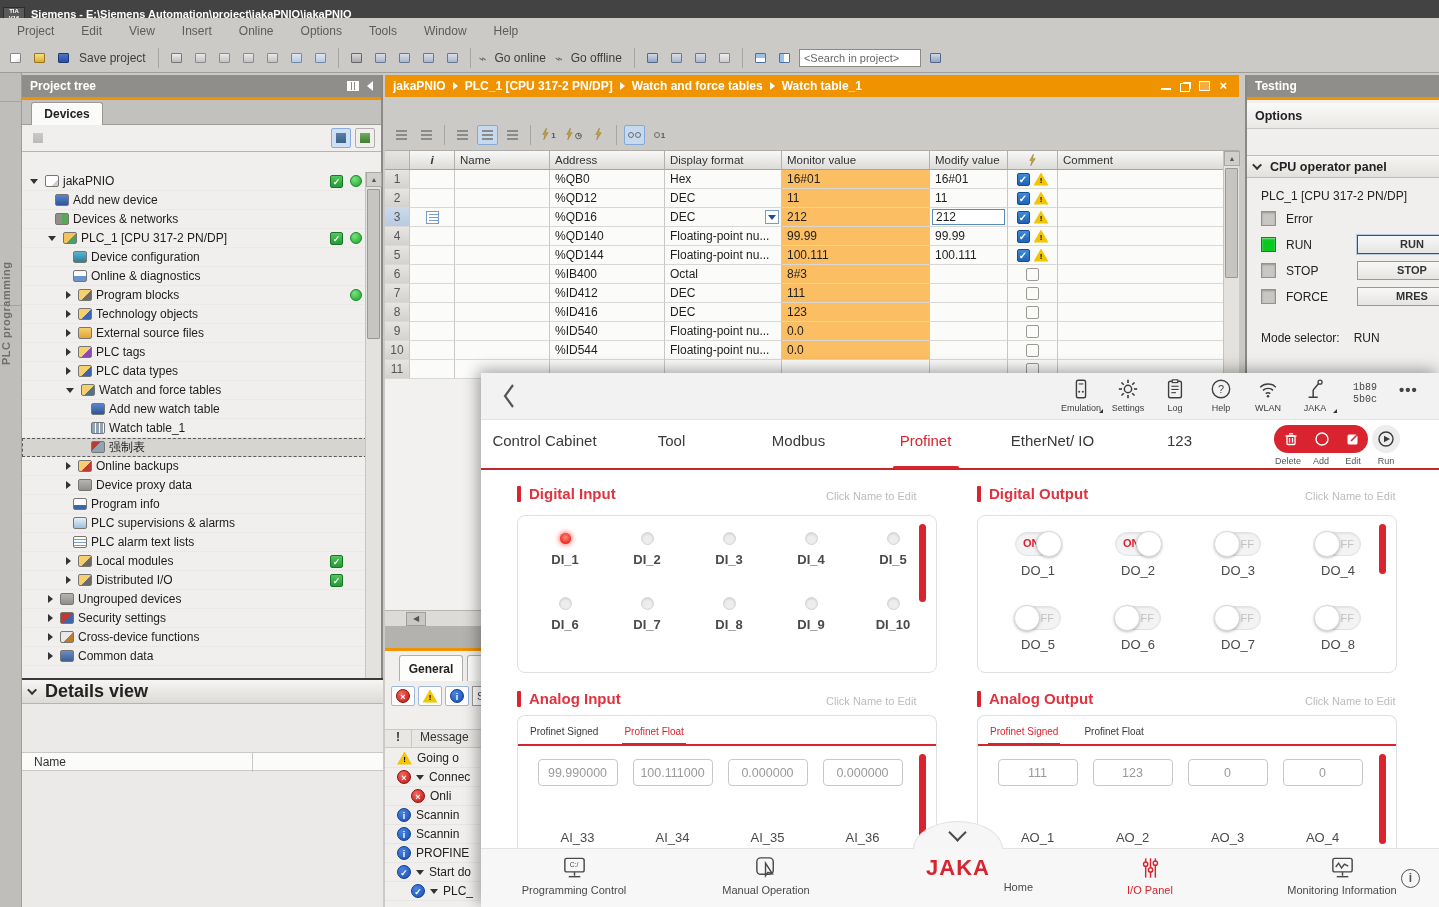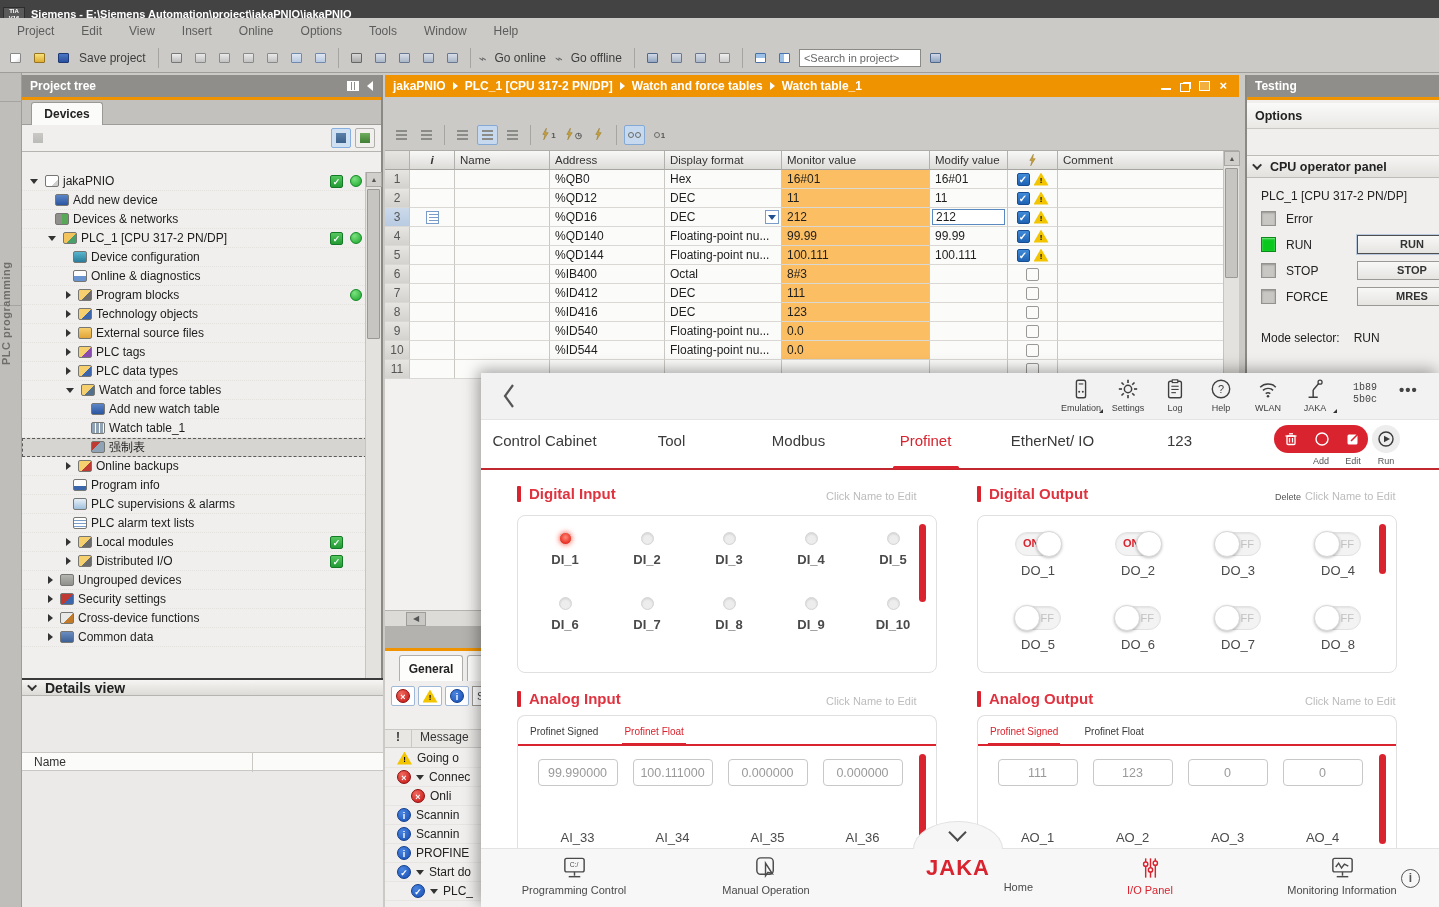--- a/index.html
+++ b/index.html
@@ -78,21 +78,21 @@
   .g-list { background:repeating-linear-gradient(#fff 0 2px,#7a9cc8 2px 3px); }
   .g-sec { background:linear-gradient(135deg,#c03a34 55%,#3c66ac 55%); }
   .g-cross { background:linear-gradient(135deg,#e8e8e8 55%,#c07a2a 55%); }
   .g-common { background:linear-gradient(#6a8ec0,#3c5f96); }
   .badge-check { position:absolute; right:24px; width:13px; height:13px; background:linear-gradient(#55c55f,#239a34); border:1px solid #157a26; border-radius:2px; color:#fff; font-size:9px; font-weight:bold; text-align:center; line-height:12px; }
   .badge-dot { position:absolute; right:5px; width:12px; height:12px; border-radius:50%; background:radial-gradient(circle at 35% 30%,#7ce27f,#1aa52d); border:1px solid #0f8a22; }
   #tree-scroll { position:absolute; right:0; top:97px; width:16px; height:579px; background:#e3e2de; border-left:1px solid #c5c4c0; }
   .sb-btn { position:absolute; left:0; width:16px; height:15px; background:#d0cfcb; border:1px solid #a9a8a4; color:#555; font-size:7px; text-align:center; line-height:13px; }
   .sb-thumb { position:absolute; left:1px; width:13px; background:#c6c5c1; border:1px solid #9a9995; border-radius:1px; }
   #details-view { position:absolute; left:0; top:603px; width:361px; height:229px; border-top:2px solid #3a3a3a; background:#ebeae8; }
-  .dv-hdr { height:16px; background:linear-gradient(#f6f5f3,#dcdbd7); border-bottom:1px solid #b5b4b0; display:flex; align-items:center; gap:8px; padding:0 8px; font-weight:bold; font-size:14px; color:#222; }
+  .dv-hdr { height:24px; background:linear-gradient(#f6f5f3,#dcdbd7); border-bottom:1px solid #b5b4b0; display:flex; align-items:center; gap:8px; padding:0 8px; font-weight:bold; font-size:18px; color:#222; }
   .chev { width:7px; height:7px; border-left:2px solid #333; border-bottom:2px solid #333; transform:rotate(-45deg) translateY(-2px); }
   .dv-namerow { position:absolute; left:0; top:72px; width:361px; height:19px; background:#fbfbfa; border-top:1px solid #c9c8c4; border-bottom:1px solid #c9c8c4; display:flex; align-items:center; padding-left:12px; font-size:12px; color:#333; }
   .dv-namerow .cdiv { position:absolute; left:230px; top:0; width:1px; height:19px; background:#c9c8c4; }
 
   
   #editor { position:absolute; left:385px; top:75px; width:854px; height:832px; background:#f2f1ef; }
   #breadcrumb { position:absolute; left:0; top:0; width:854px; height:22px; background:#EF9300; color:#fff; display:flex; align-items:center; gap:7px; padding:0 8px; font-weight:bold; font-size:12px; }
   .bc-sep { width:0; height:0; border-left:5px solid #fff; border-top:4px solid transparent; border-bottom:4px solid transparent; }
   #bc-controls { margin-left:auto; display:flex; gap:9px; align-items:center; padding-right:4px; }
   .wc { width:12px; height:10px; position:relative; }
@@ -453,20 +453,26 @@
           <span class="lbl">强制表</span>
         </div>
         <div class="trow">
           <span style="width: 44px; flex: 0 0 auto;"></span>
           <span class="tw closed" style="margin-right: 3px;"></span>
           <span class="tico g-folder-r"></span>
           <span class="lbl">Online backups</span>
         </div>
         <div class="trow">
           <span style="width: 44px; flex: 0 0 auto;"></span>
+          <span class="tw closed" style="margin-right: 3px;"></span>
+          <span class="tico g-gray"></span>
+          <span class="lbl">Device proxy data</span>
+        </div>
+        <div class="trow">
+          <span style="width: 44px; flex: 0 0 auto;"></span>
           <span class="tw" style="margin-right: 3px;"></span>
           <span class="tico g-info"></span>
           <span class="lbl">Program info</span>
         </div>
         <div class="trow">
           <span style="width: 44px; flex: 0 0 auto;"></span>
           <span class="tw" style="margin-right: 3px;"></span>
           <span class="tico g-mail"></span>
           <span class="lbl">PLC supervisions &amp; alarms</span>
         </div>
@@ -1001,21 +1007,21 @@
               <rect x="2.5" y="3.5" width="10" height="10" rx="1.5" fill="#fff"></rect>
               <line x1="6" y1="10" x2="13" y2="3" stroke="#d9232e" stroke-width="1.6"></line>
             </svg>
         </span>
         <span class="act-run">
           <svg width="18" height="18" viewBox="0 0 18 18">
               <circle cx="9" cy="9" r="7" fill="none" stroke="#3a3a3a" stroke-width="1.4"></circle>
               <polygon points="7,5.7 13,9 7,12.3" fill="#3a3a3a"></polygon>
             </svg>
         </span>
-        <span class="act-lbl" style="left:-6px;margin-top:36px;">Delete</span>
+        <span class="act-lbl" style="left:-6px;">Delete</span>
         <span class="act-lbl" style="left:27px;">Add</span>
         <span class="act-lbl" style="left:59px;">Edit</span>
         <span class="act-lbl" style="left:92px;">Run</span>
       </span>
     </div>
 
     <div class="sec-title" style="left:36px; top:112px;">
       <span class="sec-bar"></span>
         <span class="sec-text">Digital Input</span>
     </div>

